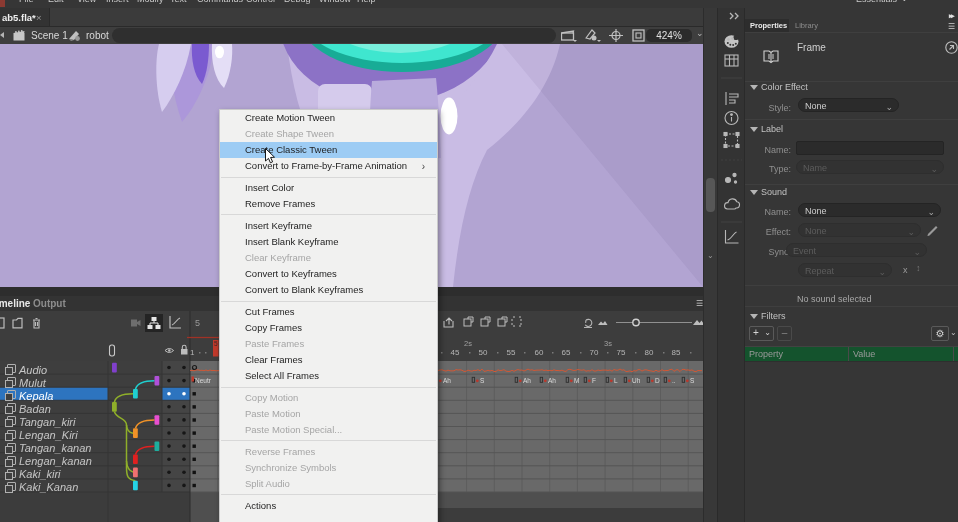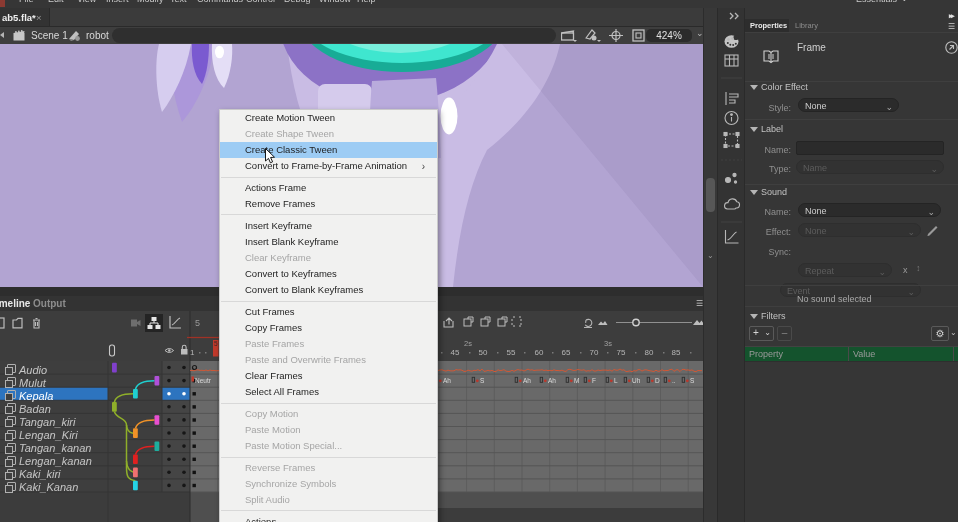--- a/index.html
+++ b/index.html
@@ -528,21 +528,21 @@
       <div class="pdiv" style="top:176px"></div>
       <div class="psec" style="left:16px;top:179px">Sound</div>
       <div class="plabel" style="left:1px;top:199px">Name:</div>
       <div class="drop" style="left:53px;top:195px;width:143px;height:14px;line-height:14px;">None<span class="ch">⌄</span></div>
       <div class="plabel" style="left:1px;top:219px">Effect:</div>
       <div class="drop dd" style="left:53px;top:215px;width:123px;height:14px;line-height:14px;">None<span class="ch">⌄</span></div>
       <svg style="position:absolute;left:181px;top:215px" width="14" height="13" viewBox="0 0 14 13">
         <path d="M2,11 L10,3 L11.5,4.5 L3.5,12.5 Z M2,11 l-0.6,2.2 2.1,-0.7" fill="#9a9a9a"></path>
       </svg>
       <div class="plabel" style="left:1px;top:239px">Sync:</div>
-      <div class="drop dd" style="left:35px;top:235px;width:141px;height:14px;line-height:14px;margin-top:40px;">Event<span class="ch">⌄</span></div>
+      <div class="drop dd" style="left:41px;top:235px;width:141px;height:14px;line-height:14px;">Event<span class="ch">⌄</span></div>
       <div class="drop dd" style="left:53px;top:255px;width:94px;height:14px;line-height:14px;">Repeat<span class="ch">⌄</span></div>
       <span style="position:absolute;left:158px;top:257px;font-size:9px;color:#9a9a9a;">x</span>
       <span style="position:absolute;left:171px;top:255px;font-size:9px;color:#777;">↕</span>
       <div class="pdiv" style="top:277px"></div>
       <div style="position:absolute;left:52px;top:286px;font-size:9px;color:#a8a8a8;">No sound selected</div>
       <div class="pdiv" style="top:298px"></div>
       <div class="psec" style="left:16px;top:303px">Filters</div>
       <div style="position:absolute;left:4px;top:318px;width:23px;height:13px;border:1px solid #5a5a5a;border-radius:2px;color:#d5d5d5;font-size:10px;">
         <span style="position:absolute;left:3px;top:0px;">+</span>
         <span style="position:absolute;right:2px;top:1px;font-size:8px;">⌄</span>
@@ -557,33 +557,32 @@
         <div style="position:absolute;left:208px;top:0;height:14px;border-left:1px solid #4a4a4a;"></div>
       </div>
     </div>
 
 <div class="abs" id="cmenu">
   <div class="mi">Create Motion Tween</div>
   <div class="mi dis">Create Shape Tween</div>
   <div class="mi hl">Create Classic Tween</div>
   <div class="mi">Convert to Frame-by-Frame Animation<span class="sub">›</span></div>
   <div class="msep"></div>
-  <div class="mi">Actions Frame</div>
+  <div class="mi">Insert Color</div>
   <div class="mi">Remove Frames</div>
   <div class="msep"></div>
   <div class="mi">Insert Keyframe</div>
   <div class="mi">Insert Blank Keyframe</div>
   <div class="mi dis">Clear Keyframe</div>
   <div class="mi">Convert to Keyframes</div>
   <div class="mi">Convert to Blank Keyframes</div>
   <div class="msep"></div>
   <div class="mi">Cut Frames</div>
   <div class="mi">Copy Frames</div>
   <div class="mi dis">Paste Frames</div>
-  <div class="mi dis">Paste and Overwrite Frames</div>
   <div class="mi">Clear Frames</div>
   <div class="mi">Select All Frames</div>
   <div class="msep"></div>
   <div class="mi dis">Copy Motion</div>
   <div class="mi dis">Paste Motion</div>
   <div class="mi dis">Paste Motion Special...</div>
   <div class="msep"></div>
   <div class="mi dis">Reverse Frames</div>
   <div class="mi dis">Synchronize Symbols</div>
   <div class="mi dis">Split Audio</div>

